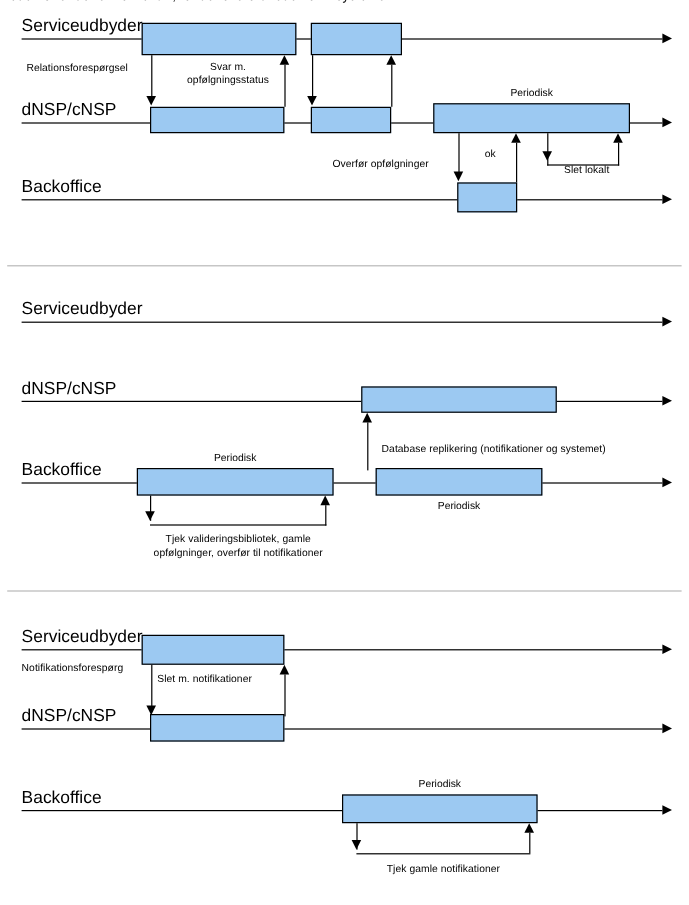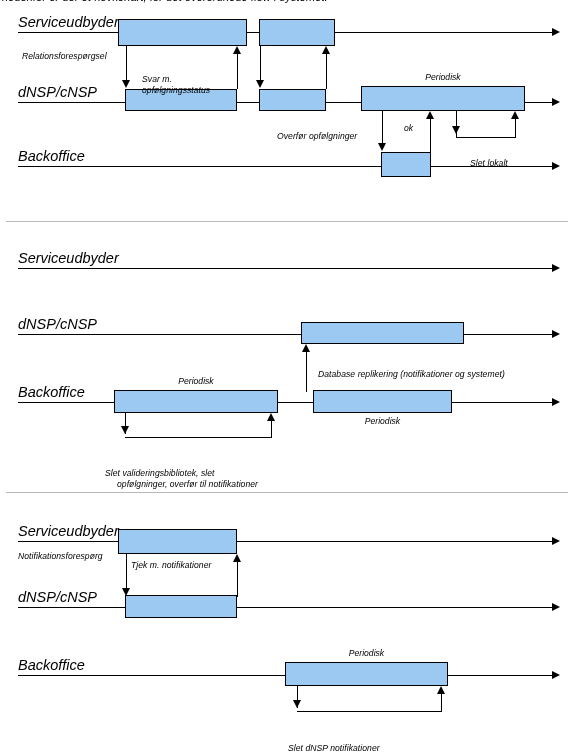--- a/index.html
+++ b/index.html
@@ -13,21 +13,20 @@
     position: relative;
     overflow: hidden;
     font-family: "Liberation Sans", sans-serif;
     color: #000000;
   }
   #diagram {
     position: absolute;
     left: 0; top: 0;
     width: 574px;
     height: 754px;
-    font-style: italic;
   }
   .truncated-heading {
     position: absolute;
     left: 2px;
     top: -9px;
     font-size: 11px;
     letter-spacing: 0.1px;
     white-space: nowrap;
     color: #000;
   }
@@ -57,21 +56,21 @@
     box-sizing: border-box;
   }
   .msg-label {
     position: absolute;
     font-size: 8.6px;
     line-height: 10.5px;
     white-space: nowrap;
     color: #000;
     letter-spacing: 0.05px;
   }
-  .msg-label.center { text-align: left; margin-top: 24px; }
+  .msg-label.center { text-align: center; }
   .box-title {
     position: absolute;
     font-size: 8.6px;
     line-height: 10px;
     white-space: nowrap;
     text-align: center;
     color: #000;
   }
   .vline {
     position: absolute;
@@ -156,21 +155,21 @@
 
     <div class="msg-label" style="left:404px; top:123px;">ok</div>
     <div class="vline" style="left:430px; top:119px; height:33px;"></div>
     <div class="arrow-up" style="left:426px; top:111px;"></div>
 
     <div class="vline" style="left:456px; top:111px; height:27px;"></div>
     <div class="arrow-down" style="left:452px; top:126px;"></div>
     <div class="hline" style="left:456px; top:137px; width:60px;"></div>
     <div class="vline" style="left:515px; top:119px; height:19px;"></div>
     <div class="arrow-up" style="left:511px; top:111px;"></div>
-    <div class="msg-label" style="left:470px; top:158px;">Slet lokalt</div>
+    <div class="msg-label" style="left:470px; top:136px;">Slet lokalt</div>
   </div>
 
   <div class="separator" style="top:221px;"></div>
 
   <div>
 
     <div class="lifeline-label" style="left:18px; top:251px;">Serviceudbyder</div>
     <div class="lifeline" style="left:18px; top:268px; width:534px;"></div>
     <div class="arrowhead-right" style="left:552px; top:264px;"></div>
 
@@ -192,22 +191,22 @@
 
     <div class="msg-label" style="left:318px; top:369px;">Database replikering (notifikationer og systemet)</div>
     <div class="vline" style="left:306px; top:352px; height:40px;"></div>
     <div class="arrow-up" style="left:302px; top:344px;"></div>
 
     <div class="vline" style="left:125px; top:413px; height:21px;"></div>
     <div class="arrow-down" style="left:121px; top:426px;"></div>
     <div class="hline" style="left:125px; top:437px; width:147px;"></div>
     <div class="vline" style="left:271px; top:421px; height:17px;"></div>
     <div class="arrow-up" style="left:267px; top:413px;"></div>
-    <div class="msg-label center" style="left:105px; top:444px; width:187px;">Slet valideringsbibliotek, slet</div>
-    <div class="msg-label center" style="left:117px; top:455px; width:187px;">opfølgninger, overfør til notifikationer</div>
+    <div class="msg-label center" style="left:105px; top:444px; width:187px;">Tjek valideringsbibliotek, gamle</div>
+    <div class="msg-label center" style="left:105px; top:455px; width:187px;">opfølgninger, overfør til notifikationer</div>
   </div>
 
   <div class="separator" style="top:492px;"></div>
 
   <div>
 
     <div class="lifeline-label" style="left:18px; top:524px;">Serviceudbyder</div>
     <div class="lifeline" style="left:18px; top:541px; width:534px;"></div>
     <div class="arrowhead-right" style="left:552px; top:537px;"></div>
 
@@ -223,25 +222,25 @@
 
     <div class="activation" style="left:125px; top:595px; width:112px; height:23px;"></div>
 
     <div class="activation" style="left:285px; top:662px; width:163px; height:24px;"></div>
     <div class="box-title" style="left:285px; top:648px; width:163px;">Periodisk</div>
 
     <div class="msg-label" style="left:18px; top:551px;">Notifikationsforespørg</div>
     <div class="vline" style="left:126px; top:554px; height:35px;"></div>
     <div class="arrow-down" style="left:122px; top:588px;"></div>
 
-    <div class="msg-label" style="left:131px; top:560px;">Tjek m. notifikationer</div>
+    <div class="msg-label" style="left:131px; top:560px;">Slet m. notifikationer</div>
     <div class="vline" style="left:237px; top:562px; height:35px;"></div>
     <div class="arrow-up" style="left:233px; top:554px;"></div>
 
     <div class="vline" style="left:297px; top:686px; height:22px;"></div>
     <div class="arrow-down" style="left:293px; top:700px;"></div>
     <div class="hline" style="left:297px; top:711px; width:145px;"></div>
     <div class="vline" style="left:441px; top:694px; height:17px;"></div>
     <div class="arrow-up" style="left:437px; top:686px;"></div>
-    <div class="msg-label center" style="left:288px; top:719px; width:163px;">Slet dNSP notifikationer</div>
+    <div class="msg-label center" style="left:288px; top:719px; width:163px;">Tjek gamle notifikationer</div>
   </div>
 
 </div>
 
 </body></html>

